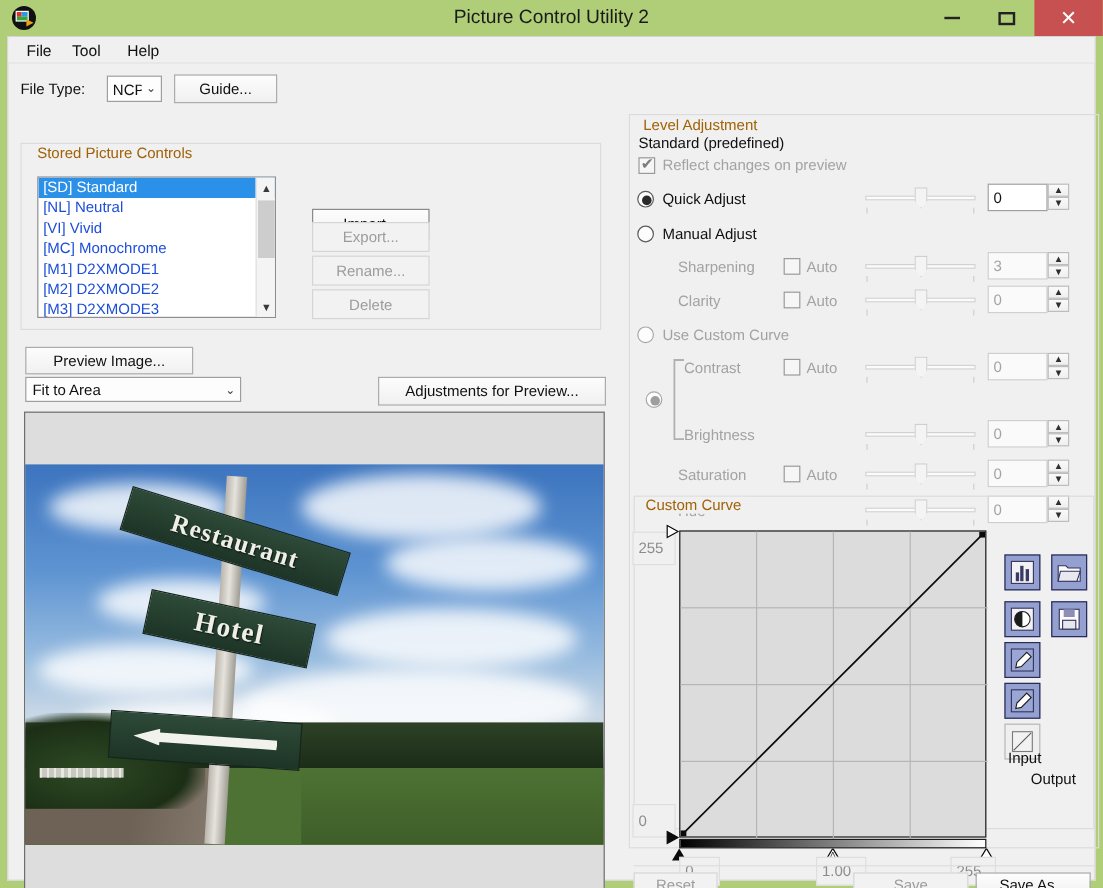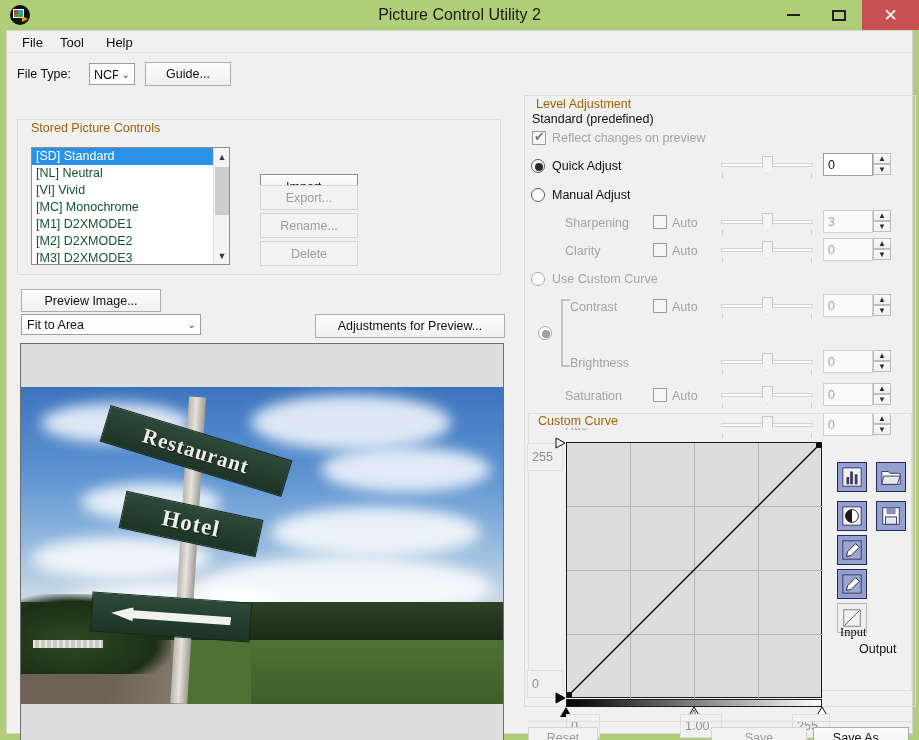--- a/index.html
+++ b/index.html
@@ -94,21 +94,21 @@
 
   
   #spc-group { left: 10px; top: 88px; width: 484px; height: 156px; }
   #spc-label { left: 20px; top: 90px; }
   #pc-list {
     position: absolute; left: 24px; top: 116px; width: 199px; height: 118px;
     background: #FFFFFF; border: 1px solid #8E8E8E; overflow: hidden;
   }
   .pc-item {
     height: 17px; line-height: 17px; padding-left: 4px;
-    font-size: 12.5px; color: #14532d; white-space: nowrap; cursor: default;
+    font-size: 12.5px; color: #1d4ed8; white-space: nowrap; cursor: default;
   }
   .pc-item.sel { background: #2B90E8; color: #FFFFFF; }
   #pc-scrollbar {
     position: absolute; left: 206px; top: 117px; width: 16px; height: 116px;
     background: #F4F4F4; border-left: 1px solid #E0E0E0;
   }
   .sb-arrow {
     position: absolute; left: 0; width: 16px; height: 17px;
     display: flex; align-items: center; justify-content: center;
     color: #3A3A3A; font-size: 9px;
@@ -304,21 +304,21 @@
   #cc-xm { left: 673px; width: 42px; }
   #cc-x255 { left: 785px; width: 38px; }
 
   .iconbtn {
     position: absolute; width: 30px; height: 30px;
     border: 1px solid #2A2A56; background: #93A0D0;
     display: flex; align-items: center; justify-content: center;
   }
   .iconbtn.plain { border: 1px solid #B6B6B6; background: #EFEFEF; }
 
-  #io-input { left: 833px; top: 594px; font-family: Liberation Serif, serif; }
+  #io-input { left: 833px; top: 594px; }
   #io-output { left: 833px; top: 611px; margin-left: 19px; }
 
   #btn-reset { left: 521px; top: 696px; width: 70px; height: 22px; }
   #btn-save  { left: 704px; top: 696px; width: 96px; height: 22px; }
   #btn-saveas{ left: 806px; top: 696px; width: 96px; height: 22px; }
   #footer-strip {
     position: absolute; left: 521px; top: 690px; width: 384px; height: 34px;
     border: 1px solid #DEDEDE; border-left: none; border-right: none;
   }
 </style>

